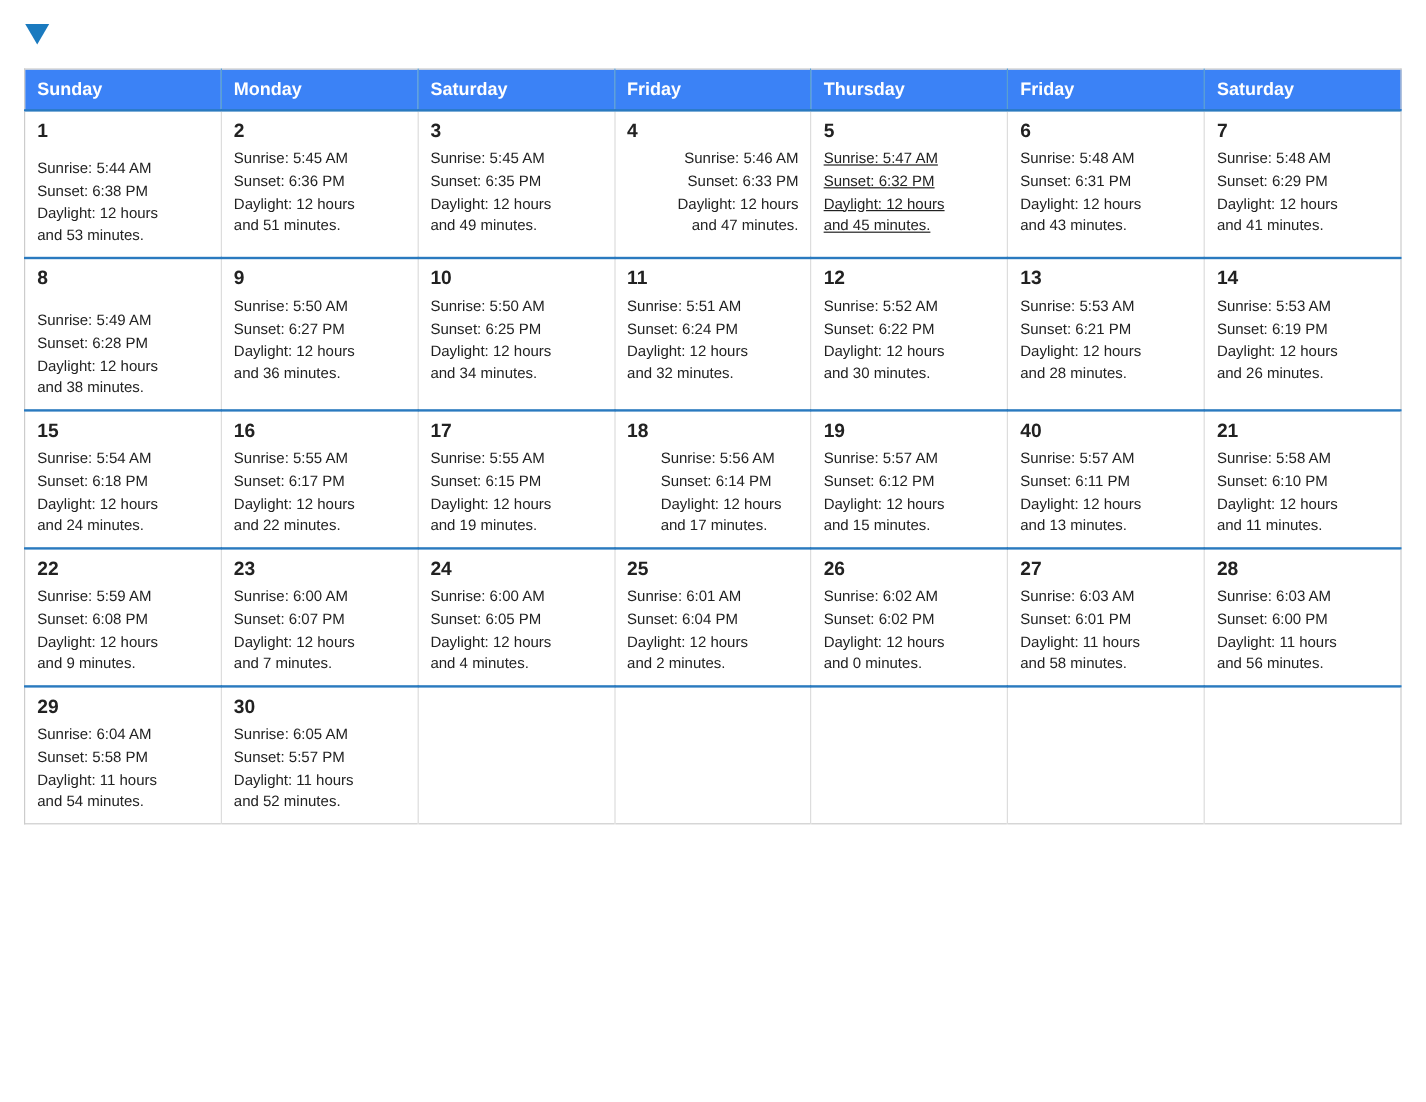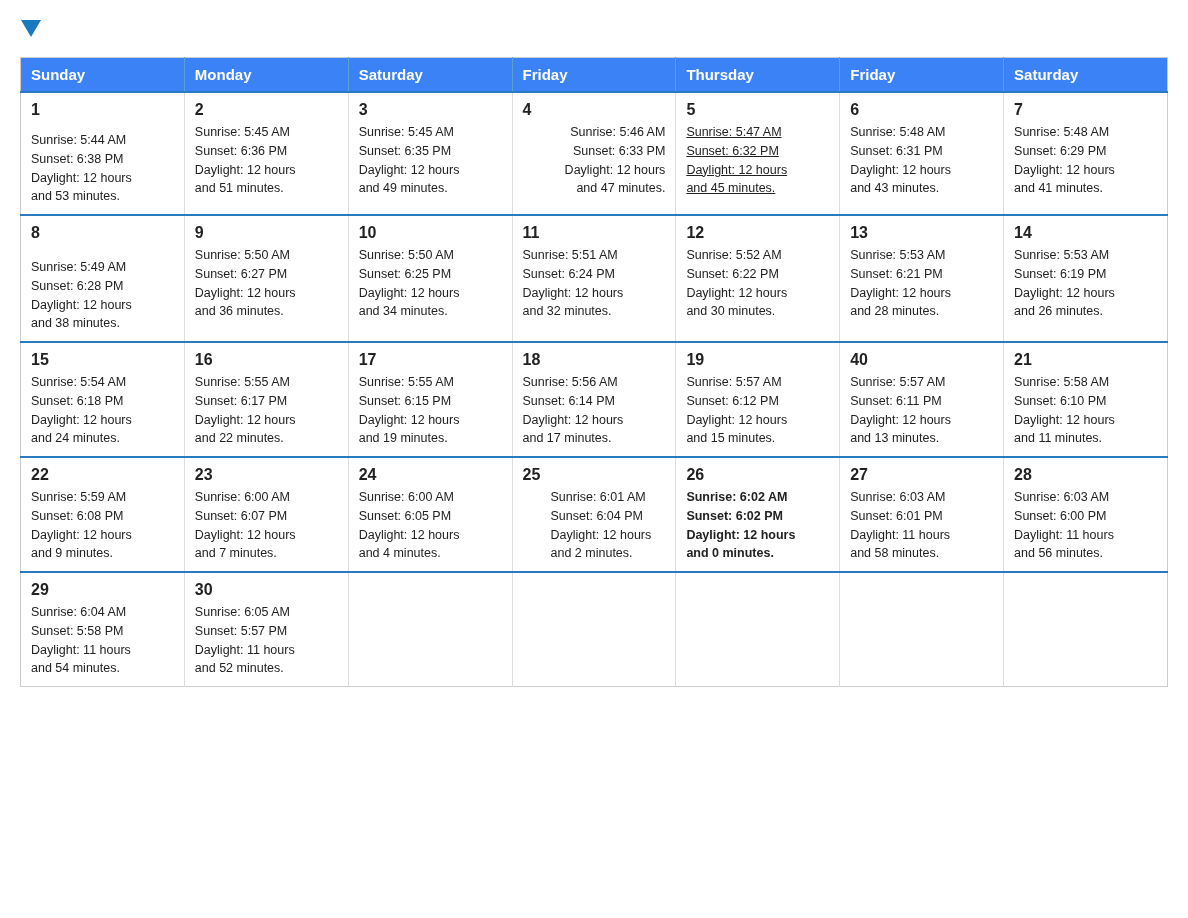--- a/index.html
+++ b/index.html
@@ -231,21 +231,21 @@
         </td>
         <td>
           <span class="day-number">17</span>
           <div class="day-info" style="white-space: pre-line;">Sunrise: 5:55 AM
 Sunset: 6:15 PM
 Daylight: 12 hours
 and 19 minutes.</div>
         </td>
         <td>
           <span class="day-number">18</span>
-          <div class="day-info" style="white-space: pre-line;">Sunrise: 5:56 AM
+          <div class="day-info" style="white-space: pre-line; margin-left: 28px;">Sunrise: 5:56 AM
 Sunset: 6:14 PM
 Daylight: 12 hours
 and 17 minutes.</div>
         </td>
         <td>
           <span class="day-number">19</span>
           <div class="day-info" style="white-space: pre-line;">Sunrise: 5:57 AM
 Sunset: 6:12 PM
 Daylight: 12 hours
 and 15 minutes.</div>
@@ -282,28 +282,28 @@
         </td>
         <td>
           <span class="day-number">24</span>
           <div class="day-info" style="white-space: pre-line;">Sunrise: 6:00 AM
 Sunset: 6:05 PM
 Daylight: 12 hours
 and 4 minutes.</div>
         </td>
         <td>
           <span class="day-number">25</span>
-          <div class="day-info" style="white-space: pre-line; margin-left: 28px;">Sunrise: 6:01 AM
+          <div class="day-info" style="white-space: pre-line;">Sunrise: 6:01 AM
 Sunset: 6:04 PM
 Daylight: 12 hours
 and 2 minutes.</div>
         </td>
         <td>
           <span class="day-number">26</span>
-          <div class="day-info" style="white-space: pre-line; font-weight: bold;">Sunrise: 6:02 AM
+          <div class="day-info" style="white-space: pre-line;">Sunrise: 6:02 AM
 Sunset: 6:02 PM
 Daylight: 12 hours
 and 0 minutes.</div>
         </td>
         <td>
           <span class="day-number">27</span>
           <div class="day-info" style="white-space: pre-line;">Sunrise: 6:03 AM
 Sunset: 6:01 PM
 Daylight: 11 hours
 and 58 minutes.</div>

